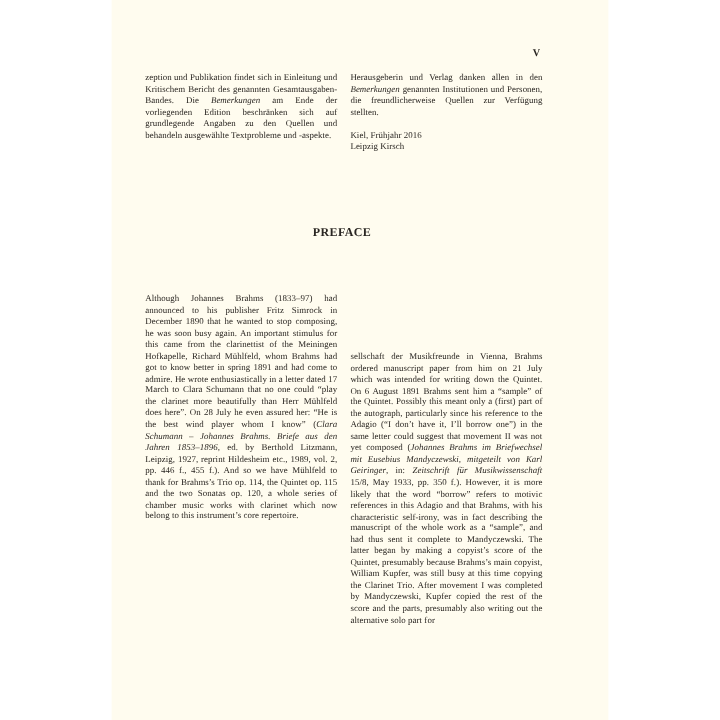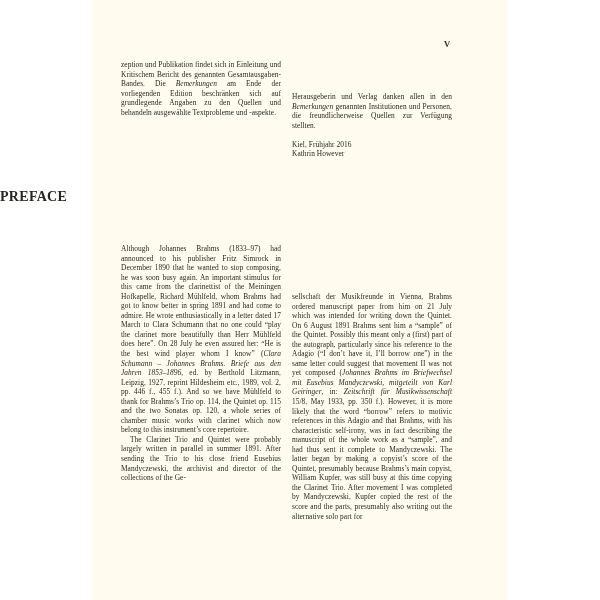--- a/index.html
+++ b/index.html
@@ -15,49 +15,48 @@
     position: absolute; left: 444px; top: 39px; font-size: 8.5px; font-weight: bold;
   }
   .col {
     position: absolute; width: 160px; font-size: 7.4px; line-height: 9.55px;
     text-align: justify; letter-spacing: 0.05px; font-family: Liberation Serif, serif;
   }
   .col p { margin: 0; }
   .col .indent { text-indent: 9px; }
   .col .gap { margin-top: 9.5px; }
   .top-left { left: 121px; top: 60px; }
-  .top-right { left: 292px; top: 60px; margin-top: 32px; }
+  .top-right { left: 292px; top: 60px; }
   .body-left { left: 121px; top: 244px; }
   .body-right { left: 292px; top: 248px; margin-top: 44px; }
   .heading {
-    position: absolute; left: 0; width: 570px; top: 189px; text-align: left;
-    font-size: 14px; font-weight: bold; letter-spacing: 0.3px;
+    position: absolute; left: 0; width: 570px; top: 189px; text-align: center;
+    font-size: 10px; font-weight: bold; letter-spacing: 0.3px;
   }
   i { font-style: italic; }
   .sig { text-align: left; }
 </style>
 </head>
 <body>
 
 <div class="paper"></div>
 
 <div class="page-num">V</div>
 
 <div class="col top-left">
   <p>zeption und Publikation findet sich in Einleitung und Kritischem Bericht des genannten Gesamtausgaben-Bandes. Die <i>Bemerkungen</i> am Ende der vorliegenden Edition beschränken sich auf grundlegende Angaben zu den Quellen und behandeln ausgewählte Textprobleme und -aspekte.</p>
 </div>
 
 <div class="col top-right">
   <p>Herausgeberin und Verlag danken allen in den <i>Bemerkungen</i> genannten Institutionen und Personen, die freundlicherweise Quellen zur Verfügung stellten.</p>
   <p class="gap sig">Kiel, Frühjahr 2016</p>
-  <p class="sig">Kathrin However</p>
+  <p class="sig">Leipzig Kirsch</p>
 </div>
 
 <div class="heading">PREFACE</div>
 
 <div class="col body-left">
   <p>Although Johannes Brahms (1833–97) had announced to his publisher Fritz Simrock in December 1890 that he wanted to stop composing, he was soon busy again. An important stimulus for this came from the clarinettist of the Meiningen Hofkapelle, Richard Mühlfeld, whom Brahms had got to know better in spring 1891 and had come to admire. He wrote enthusiastically in a letter dated 17 March to Clara Schumann that no one could “play the clarinet more beautifully than Herr Mühlfeld does here”. On 28 July he even assured her: “He is the best wind player whom I know” (<i>Clara Schumann – Johannes Brahms. Briefe aus den Jahren 1853–1896</i>, ed. by Berthold Litzmann, Leipzig, 1927, reprint Hildesheim etc., 1989, vol. 2, pp. 446 f., 455 f.). And so we have Mühlfeld to thank for Brahms’s Trio op. 114, the Quintet op. 115 and the two Sonatas op. 120, a whole series of chamber music works with clarinet which now belong to this instrument’s core repertoire.</p>
-  <p class="indent">The Clarinet Trio and Quintet were probably largely written in parallel in summer 1891. After sending the Trio to his close friend Eusebius Mandyczewski, the archivist and director of the collections of the Ge-</p>
 </div>
 
 <div class="col body-right">
   <p>sellschaft der Musikfreunde in Vienna, Brahms ordered manuscript paper from him on 21 July which was intended for writing down the Quintet. On 6 August 1891 Brahms sent him a “sample” of the Quintet. Possibly this meant only a (first) part of the autograph, particularly since his reference to the Adagio (“I don’t have it, I’ll borrow one”) in the same letter could suggest that movement II was not yet composed (<i>Johannes Brahms im Briefwechsel mit Eusebius Mandyczewski, mitgeteilt von Karl Geiringer</i>, in: <i>Zeitschrift für Musikwissenschaft</i> 15/8, May 1933, pp. 350 f.). However, it is more likely that the word “borrow” refers to motivic references in this Adagio and that Brahms, with his characteristic self-irony, was in fact describing the manuscript of the whole work as a “sample”, and had thus sent it complete to Mandyczewski. The latter began by making a copyist’s score of the Quintet, presumably because Brahms’s main copyist, William Kupfer, was still busy at this time copying the Clarinet Trio. After movement I was completed by Mandyczewski, Kupfer copied the rest of the score and the parts, presumably also writing out the alternative solo part for</p>
 </div>
 
 </body></html>

